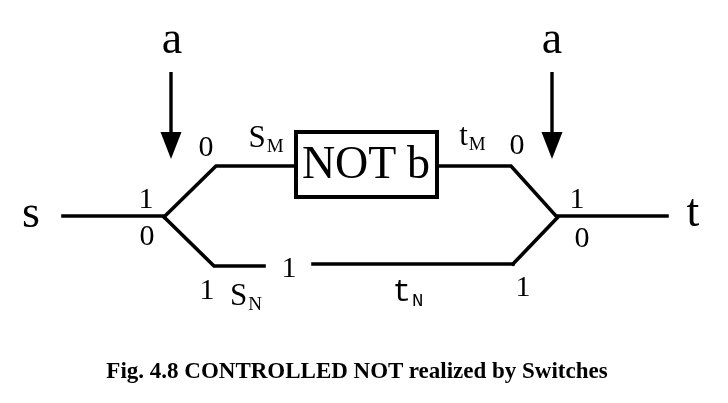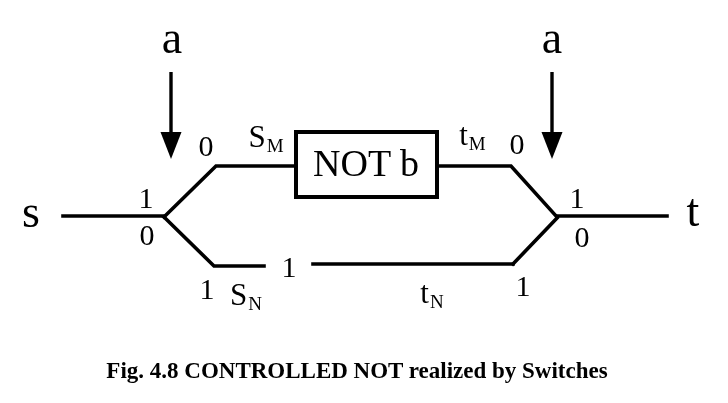--- a/index.html
+++ b/index.html
@@ -25,21 +25,21 @@
   }
   .letter  { font-size: 46px; }
   .digit   { font-size: 30px; }
   .contact { font-size: 31px; }
   .contact sub {
     font-size: 19px;
     vertical-align: -0.28em;
     margin-left: 1px;
   }
   .notb {
-    font-size: 38px;
+    font-size: 46px;
     letter-spacing: 0px;
   }
   .caption {
     font-size: 23px;
     font-weight: 700;
   }
 </style>
 </head>
 <body>
 
@@ -80,17 +80,17 @@
   <span class="lbl digit" style="left:147px; top:235px;">0</span>
   <span class="lbl digit" style="left:577px; top:198px;">1</span>
   <span class="lbl digit" style="left:582px; top:237px;">0</span>
   <span class="lbl digit" style="left:207px; top:289px;">1</span>
   <span class="lbl digit" style="left:289px; top:267px;">1</span>
   <span class="lbl digit" style="left:523px; top:286px;">1</span>
 
   <span class="lbl contact" style="left:266px; top:138px;"><span>S</span><sub>M</sub></span>
   <span class="lbl contact" style="left:452px; top:136px;padding-left:41px;"><span>t</span><sub>M</sub></span>
   <span class="lbl contact" style="left:246px; top:296px;text-align:right;"><span>S</span><sub>N</sub></span>
-  <span class="lbl contact" style="left:432px; top:294px;"><span>t</span><sub>N</sub></span>
+  <span class="lbl contact" style="left:408px; top:294px;font-family:Liberation Mono, monospace;"><span>t</span><sub>N</sub></span>
 
   <span class="lbl caption" style="left:357px; top:370px;">Fig. 4.8 CONTROLLED NOT realized by Switches</span>
 
 </div>
 
 </body></html>

